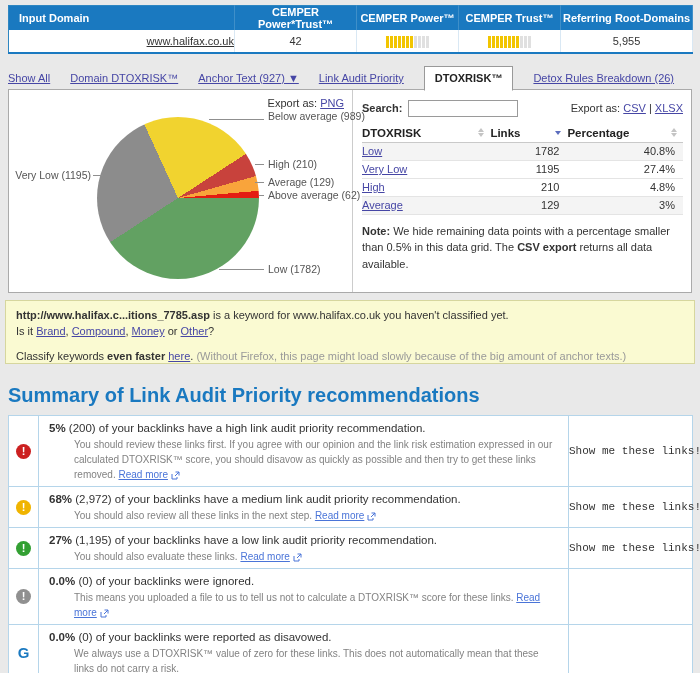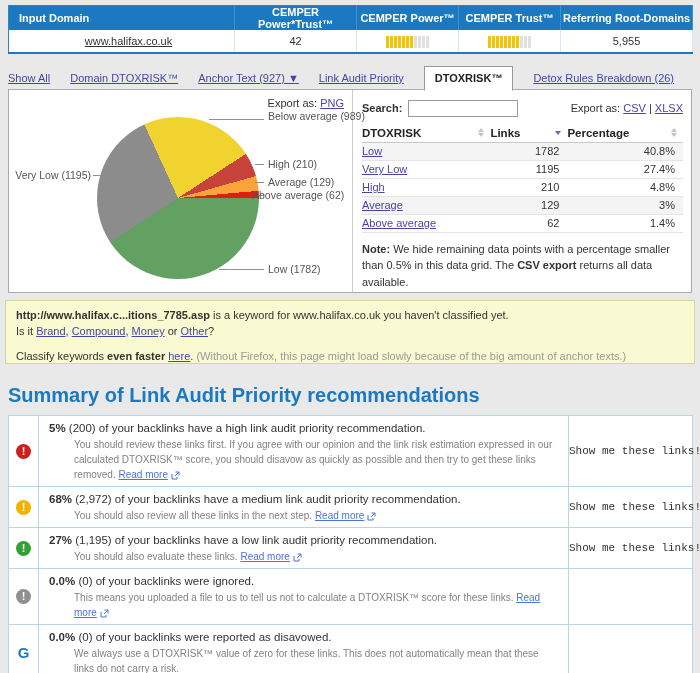--- a/index.html
+++ b/index.html
@@ -21,21 +21,21 @@
     background:#fff; border-collapse:collapse; table-layout:fixed;
   }
   .top-table th {
     background:#1a79c0; color:#fff; font-size:11px; font-weight:bold;
     text-align:center; height:24px; border-right:1px solid #3f8fc9;
   }
   .top-table th:first-child { text-align:left; padding-left:10px; }
   .top-table td {
     height:23px; text-align:center; border-right:1px solid #d9e8f4; background:#fff;
   }
-  .top-table td:first-child { text-align:center; padding-left:14px; }
+  .top-table td:first-child { text-align:right; padding-left:14px; }
   .top-table td:first-child a { color:#333; }
   .stripe-bar { display:inline-flex; gap:1px; align-items:center; height:12px; vertical-align:middle; }
   .stripe-bar .stripe { display:inline-block; width:3px; height:12px; }
 
   
   .tabs {
     position:absolute; left:8px; top:66px; width:684px; height:24px;
     display:flex; align-items:flex-end; gap:20px;
   }
   .tab { font-size:11px; padding-bottom:6px; white-space:nowrap; }
@@ -187,21 +187,21 @@
     <div class="callout-line" style="left:200px; top:29px; width:55px;"></div>
     <div class="callout" style="left:259px; top:20px;text-align:right;">Below average (989)</div>
 
     <div class="callout-line" style="left:246px; top:74px; width:9px;"></div>
     <div class="callout" style="left:259px; top:68px;">High (210)</div>
 
     <div class="callout-line" style="left:246px; top:92px; width:9px;"></div>
     <div class="callout" style="left:259px; top:86px;">Average (129)</div>
 
     <div class="callout-line" style="left:250px; top:105px; width:5px;"></div>
-    <div class="callout" style="left:243px; top:99px;">Above average (62)</div>
+    <div class="callout" style="left:259px; top:99px;">Above average (62)</div>
 
     <div class="callout-line" style="left:210px; top:179px; width:45px;"></div>
     <div class="callout" style="left:259px; top:173px;">Low (1782)</div>
 
     <div class="callout-line" style="left:84px; top:85px; width:10px;"></div>
     <div class="callout" style="left:2px; top:79px; width:80px; text-align:right;">Very Low (1195)</div>
   </div>
 
   <div class="grid-panel">
     <div class="search-row">
@@ -263,25 +263,20 @@
       <tr>
         <td><a>High</a></td>
         <td class="num">210</td>
         <td class="num">4.8%</td>
       </tr>
       <tr class="odd">
         <td><a>Average</a></td>
         <td class="num">129</td>
         <td class="num">3%</td>
       </tr>
-      <tr>
-        <td><a>Above average</a></td>
-        <td class="num">62</td>
-        <td class="num">1.4%</td>
-      </tr>
     </tbody>
       </table>
 
     <p class="grid-note"><b>Note:</b><span> We hide remaining data points with a percentage smaller than 0.5% in this data grid. The </span><b>CSV export</b><span> returns all data available.</span></p>
   </div>
 </div>
 
 <div class="notice">
   <div class="l1"><b>http://www.halifax.c...itions_7785.asp</b><span> is a keyword for www.halifax.co.uk you haven't classified yet.</span></div>
   <div class="l2"><span>Is it </span><a>Brand</a><span>, </span><a>Compound</a><span>, </span><a>Money</a><span> or </span><a>Other</a><span>?</span></div>

